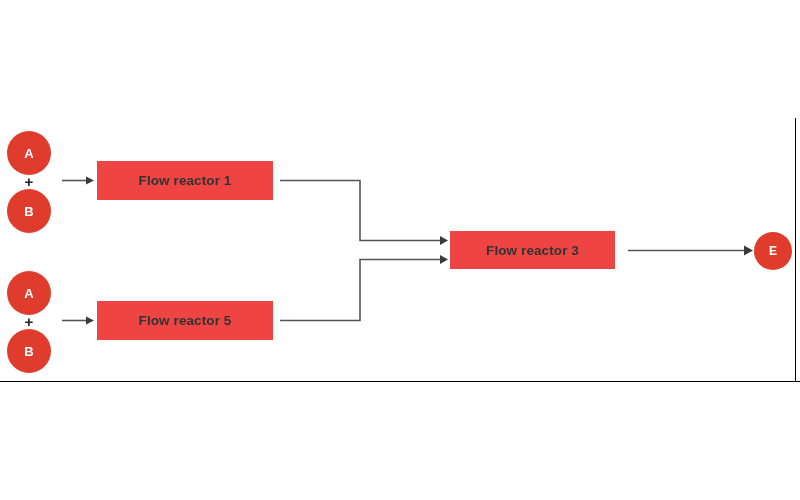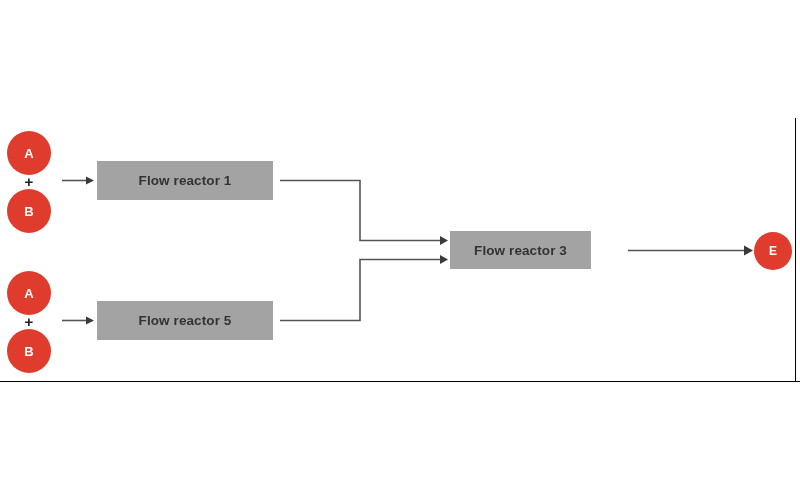--- a/index.html
+++ b/index.html
@@ -54,21 +54,21 @@
     color: #222222;
     font-size: 15px;
     font-weight: 700;
     line-height: 1;
     text-align: center;
     width: 44px;
   }
   
   .reactor-box {
     position: absolute;
-    background: #a3a3a3;
+    background: #ef4444;
     display: flex;
     align-items: center;
     justify-content: center;
     color: #333333;
     font-size: 13.5px;
     font-weight: 700;
     letter-spacing: .1px;
     white-space: nowrap;
   }
   
@@ -134,17 +134,17 @@
   <div class="node-circle" style="left:7px; top:271px; width:44px; height:44px;">A</div>
 
   <div class="plus-sign" style="left:7px; top:314px;">+</div>
 
   <div class="node-circle" style="left:7px; top:329px; width:44px; height:44px;">B</div>
 
   <div class="reactor-box" style="left:97px; top:161px; width:176px; height:39px;">Flow reactor 1</div>
 
   <div class="reactor-box" style="left:97px; top:301px; width:176px; height:39px;">Flow reactor 5</div>
 
-  <div class="reactor-box" style="left:450px; top:231px; width:141px; height:38px;">Flow reactor 3</div>
+  <div class="reactor-box" style="left:450px; top:231px; width:165px; height:38px;">Flow reactor 3</div>
 
   <div class="node-circle" style="left:754px; top:232px; width:38px; height:38px; font-size:12px;">E</div>
 
 </div>
 
 </body></html>

